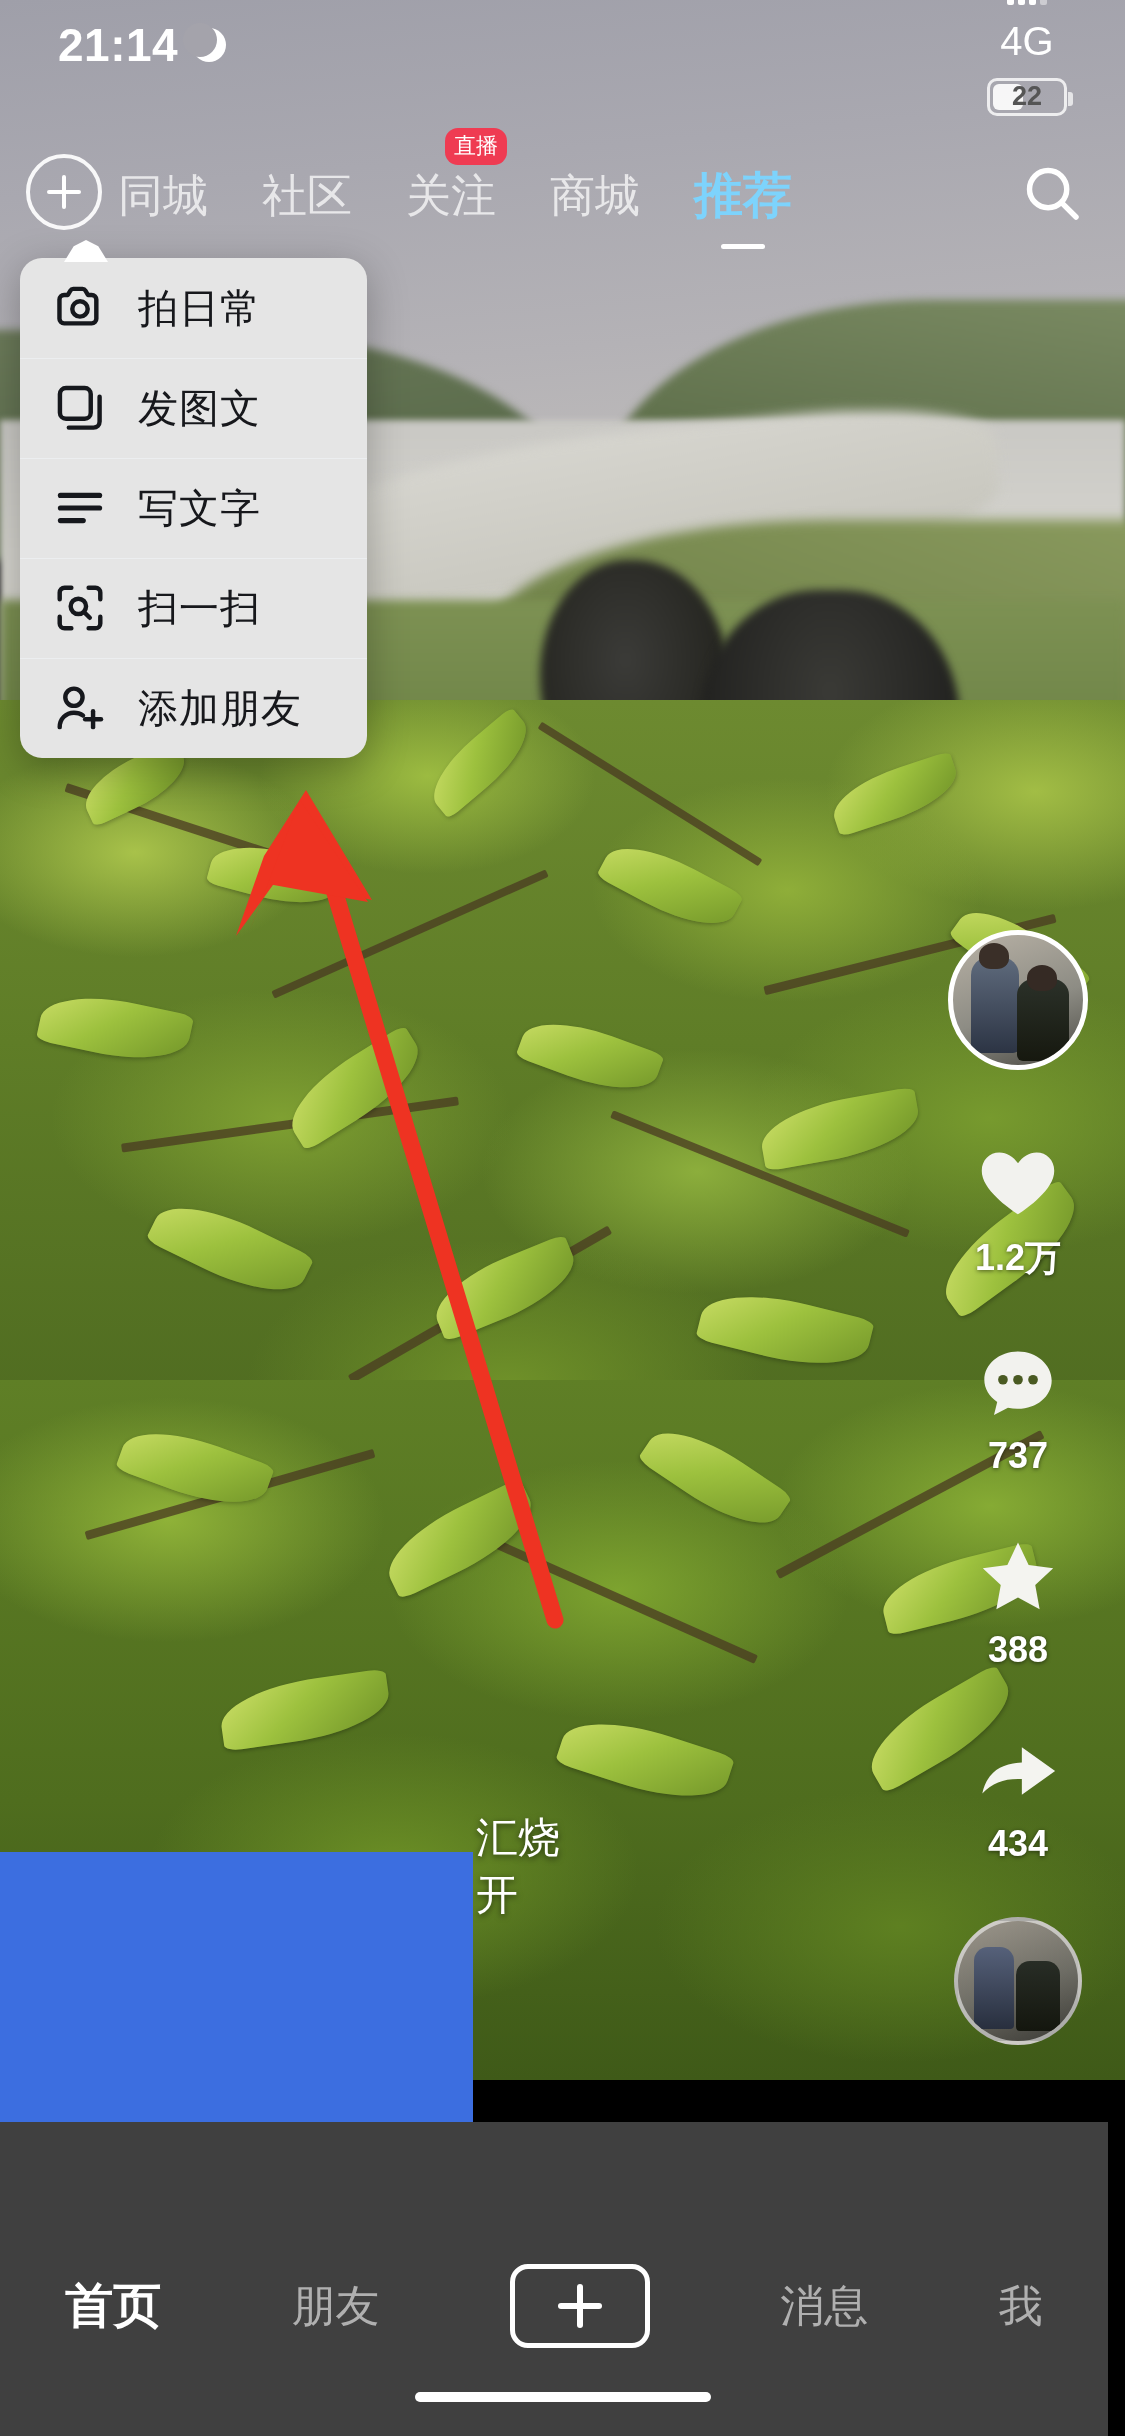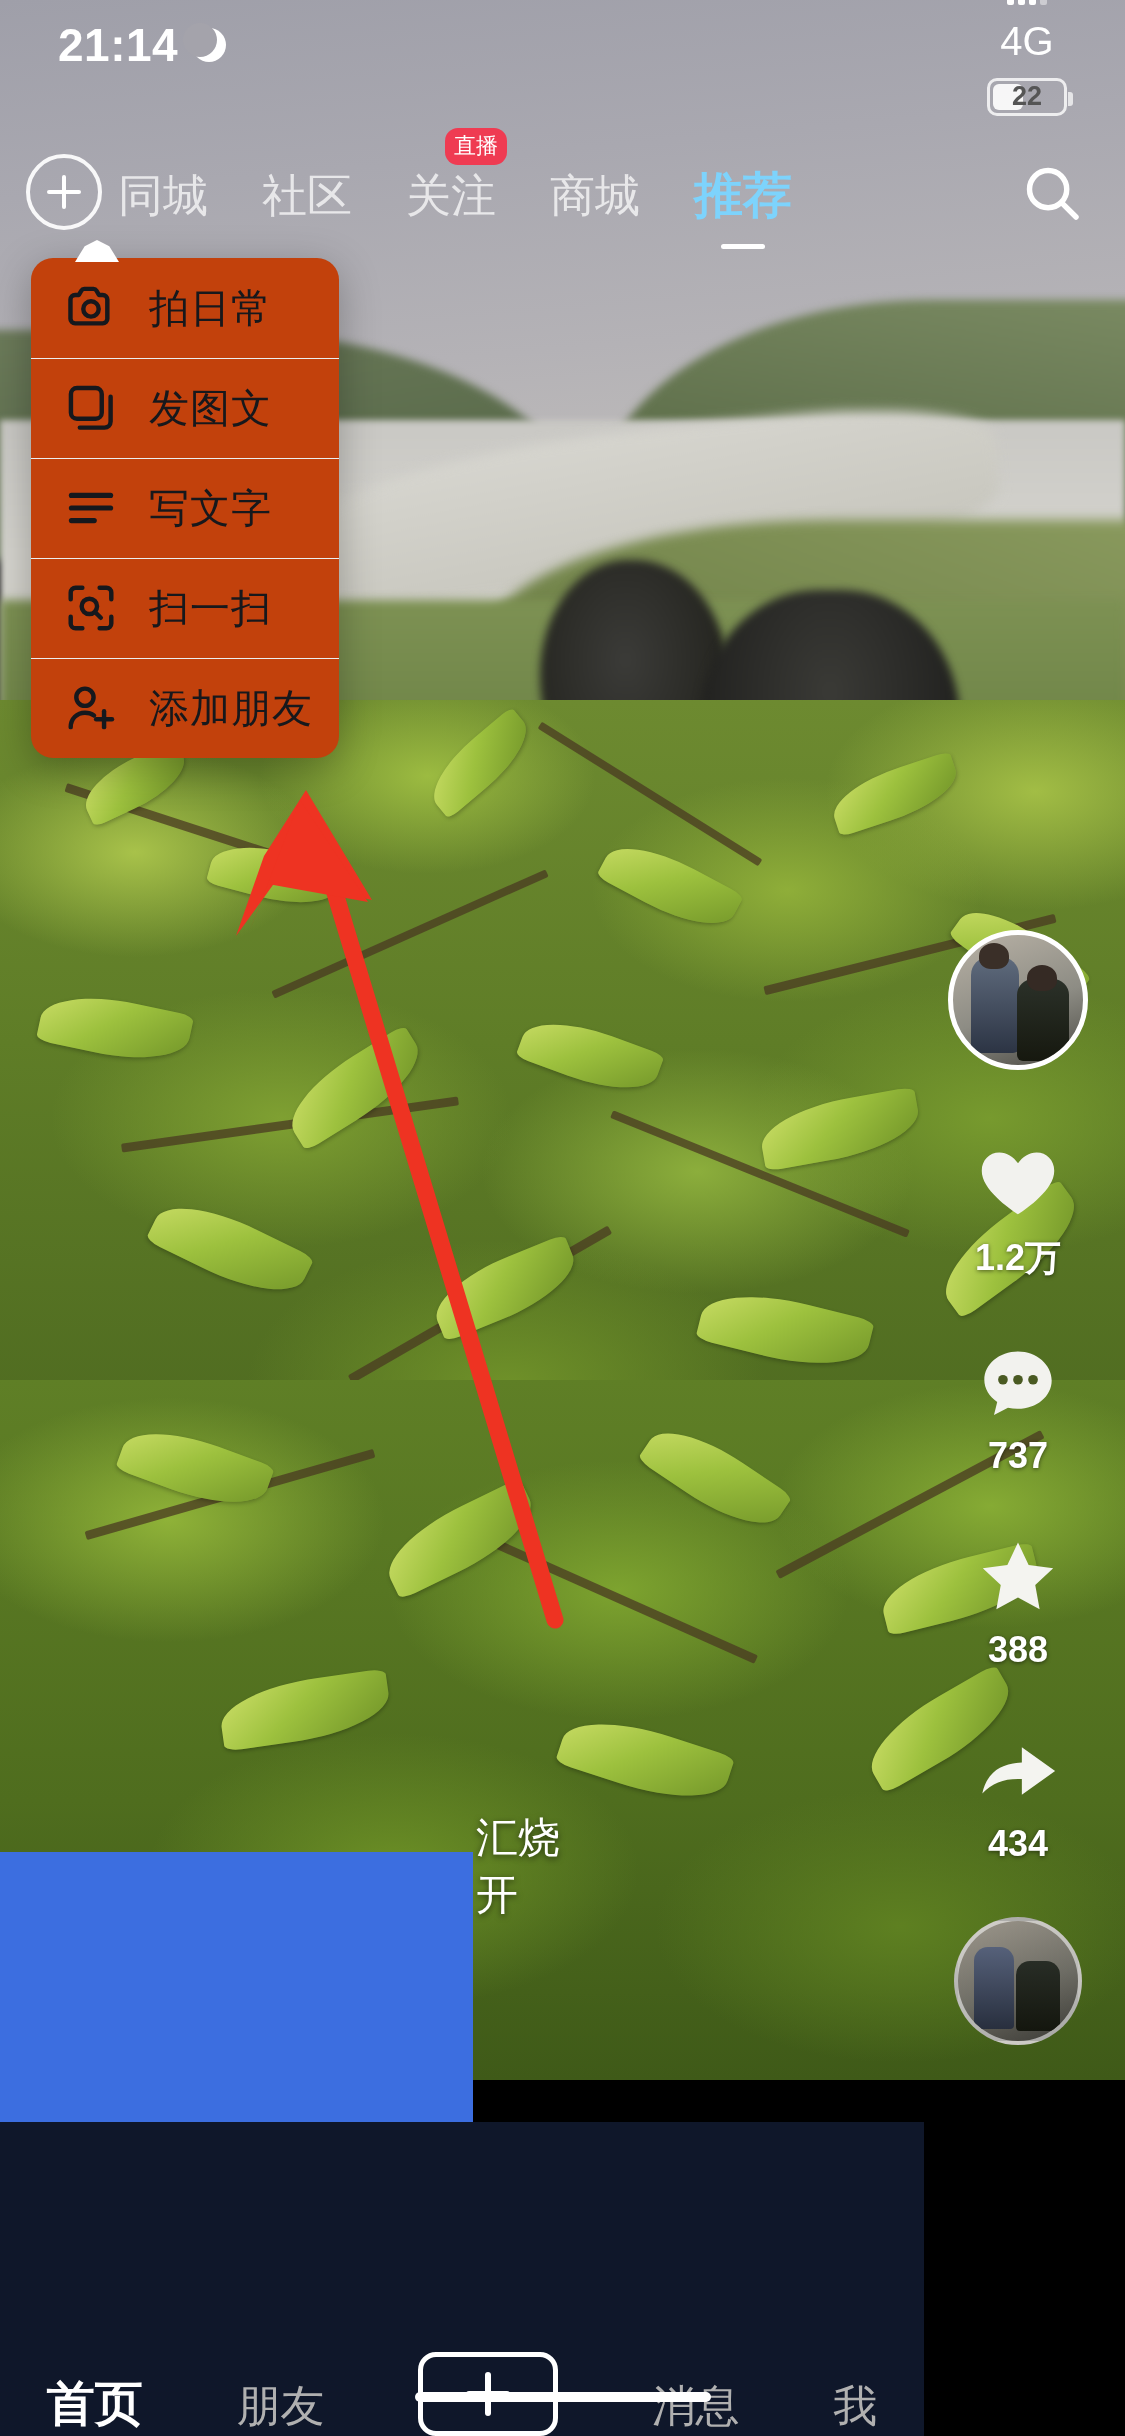--- a/index.html
+++ b/index.html
@@ -146,24 +146,23 @@
     position:absolute; left:50%; transform:translateX(-6px); top:-38px;
     background:#ef3b52; color:#fff; font-size:22px; line-height:1;
     padding:7px 9px 8px; border-radius:13px; font-weight:500; white-space:nowrap;
   }
   .search-icon {
     position:absolute; right:42px; top:14px; width:62px; height:62px;
   }
 
   
   #dropdown {
-    position:absolute; left:20px; top:258px; width:308px;
-    background:#c2410c; border-radius:22px; z-index:45;
+    position:absolute; left:20px; top:258px; width:347px;
+    background:#e5e5e5; border-radius:22px; z-index:45;
     box-shadow:0 10px 40px rgba(0,0,0,.28);
-    margin-left:11px;
   }
   #dropdown::before {
     content:""; position:absolute; left:44px; top:-18px; width:44px; height:22px;
     background:#fff;
     clip-path:polygon(0% 100%, 22% 28%, 50% 0%, 78% 28%, 100% 100%);
   }
   .menu-item {
     display:flex; align-items:center; height:100px; padding:0 0 0 32px;
     position:relative;
   }
@@ -225,23 +224,23 @@
 
   
   #caption {
     position:absolute; left:476px; top:1810px; width:400px; z-index:35;
     color:#fff; font-size:42px; line-height:1.35; font-weight:500;
     text-shadow:0 2px 6px rgba(0,0,0,.6);
   }
 
   
   #bottombar {
-    position:absolute; left:0; bottom:0; width:924px; height:314px;
-    background:#0f172a; z-index:50;
-    display:flex; align-items:flex-end; justify-content:space-around;
+    position:absolute; left:0; bottom:0; width:1108px; height:314px;
+    background:#404040; z-index:50;
+    display:flex; align-items:center; justify-content:space-around;
     padding-top:54px;
   }
   .bn-item { color:#b0b0b0; font-size:44px; font-weight:500; }
   .bn-item.active { color:#fff; font-weight:700; font-size:48px; }
   .bn-plus {
     width:140px; height:84px; border:5px solid #fff; border-radius:18px;
     display:flex; align-items:center; justify-content:center; position:relative;
   }
   .bn-plus .h { position:absolute; width:44px; height:6px; background:#fff; border-radius:3px; }
   .bn-plus .v { position:absolute; width:6px; height:44px; background:#fff; border-radius:3px; }

